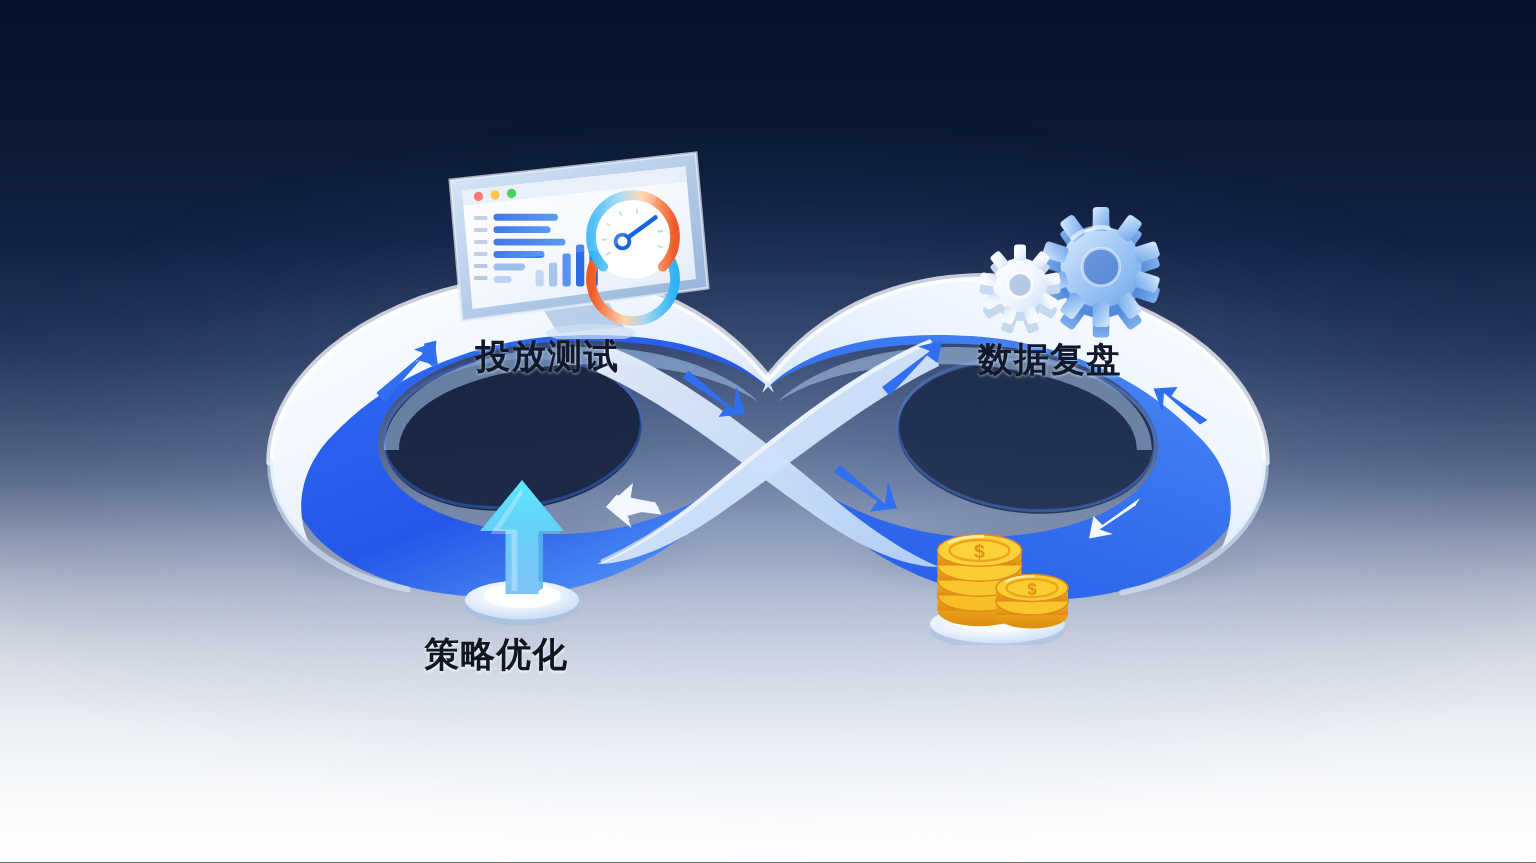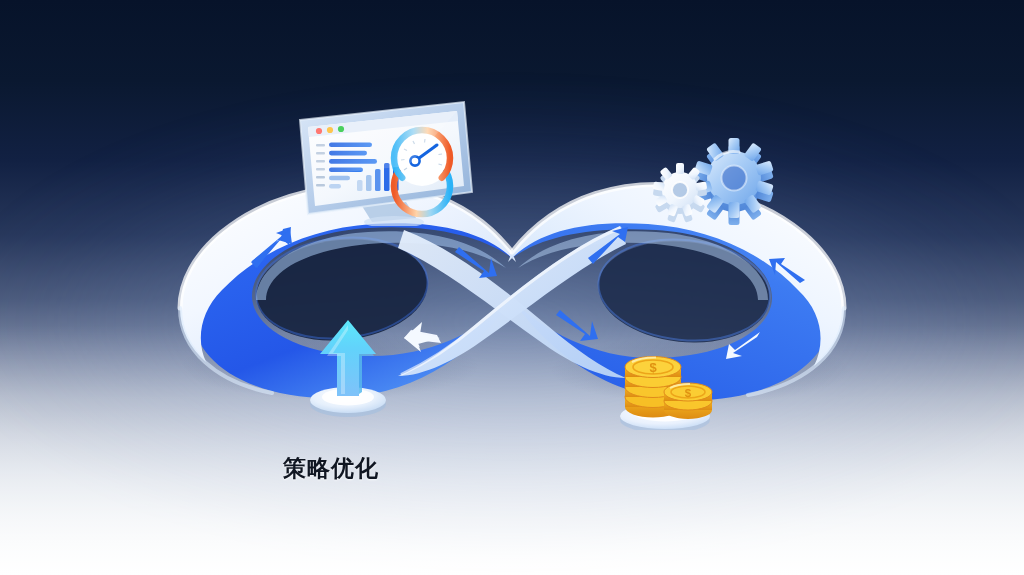--- a/index.html
+++ b/index.html
@@ -56,21 +56,20 @@
     white-space:nowrap;
     font-family:"DejaVu Sans","Liberation Sans",sans-serif;
   }
   .label.on-dark{
     color:#10192c;
     text-shadow:0 1px 2px rgba(255,255,255,.55);
   }
   .label.on-light{
     color:#101622;
     text-shadow:0 1px 2px rgba(255,255,255,.8);
-    margin-top:32px;
   }
   #label-top-left{left:317px;top:222px;}
   #label-top-right{left:652px;top:224px;}
   #label-bottom-left{left:283px;top:421px;}
   #label-bottom-right{left:622px;top:425px;}
 
   
   #monitor{position:absolute;left:288px;top:96px;width:188px;height:130px;}
   
   #gears{position:absolute;left:640px;top:128px;width:152px;height:108px;}
@@ -493,15 +492,17 @@
         <rect x="58" y="44" width="48" height="9" fill="url(#coinEdge)"></rect>
         <ellipse cx="82" cy="44" rx="24" ry="9" fill="#fbcd33"></ellipse>
         <ellipse cx="82" cy="44" rx="24" ry="9" fill="none" stroke="#e08b1c" stroke-width="1"></ellipse>
         <ellipse cx="82" cy="44" rx="17" ry="6" fill="none" stroke="#eda519" stroke-width="1.5"></ellipse>
         <text x="82" y="48.5" text-anchor="middle" font-size="11.5" font-weight="bold" fill="#e09211" font-family="'Liberation Sans',sans-serif">$</text>
         <path d="M 64 40 A 24 9 0 0 1 84 36" fill="none" stroke="#fff3bc" stroke-width="1.8" opacity=".8"></path>
       </g>
     </svg>
   </div>
 
+  <div class="label on-dark" id="label-top-left">投放测试</div>
+  <div class="label on-dark" id="label-top-right">数据复盘</div>
   <div class="label on-light" id="label-bottom-left">策略优化</div>
 
 </div>
 
 </body></html>

